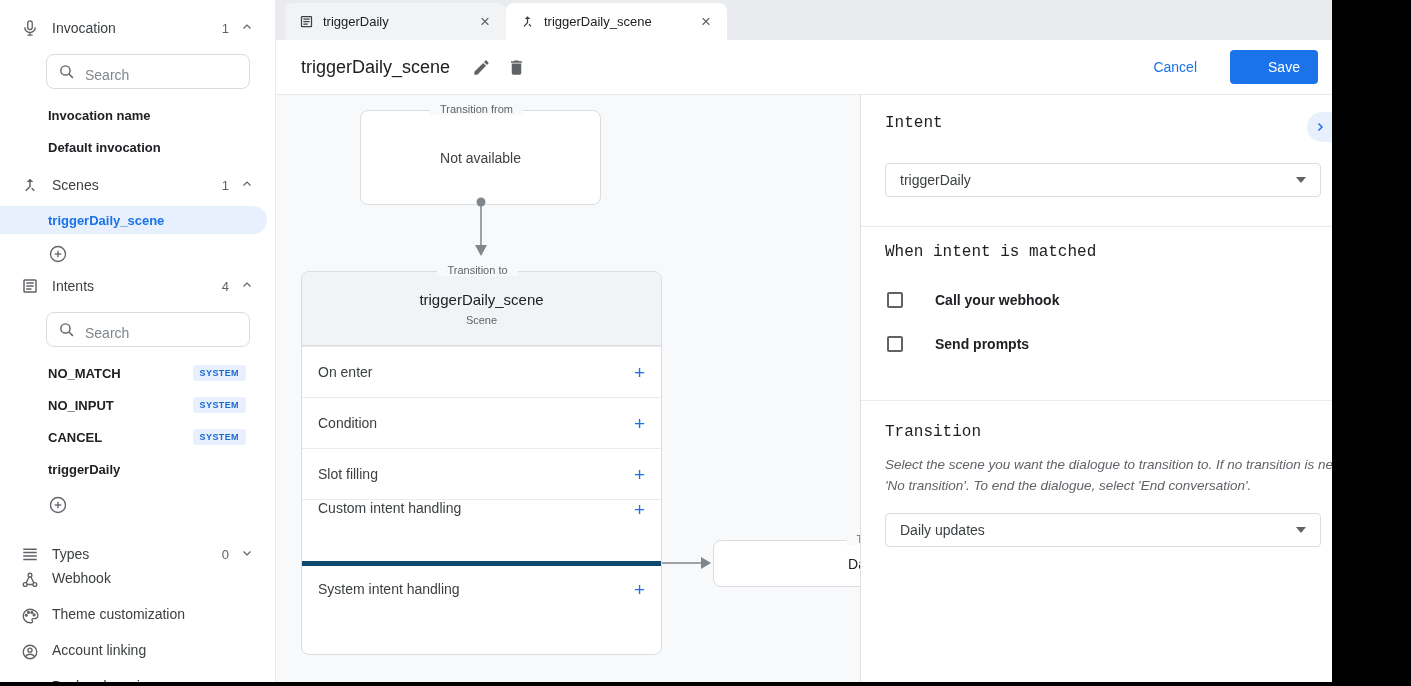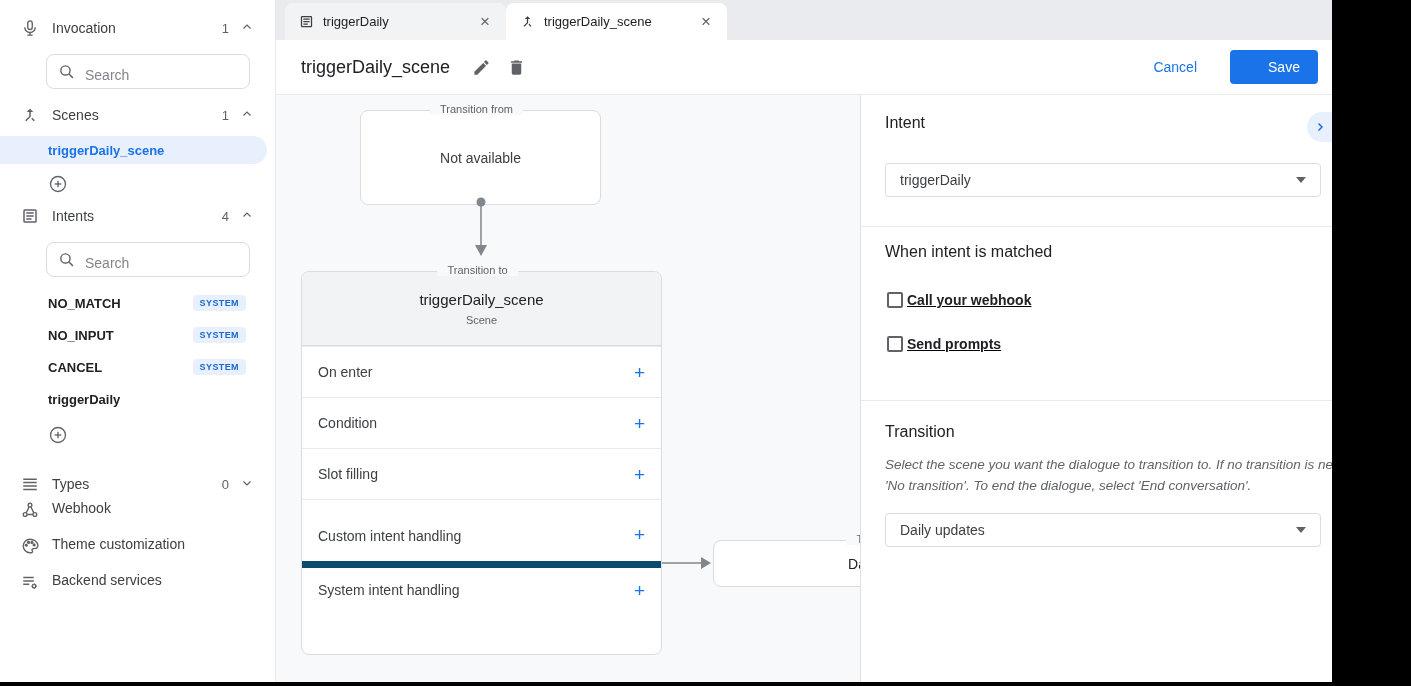--- a/index.html
+++ b/index.html
@@ -54,32 +54,32 @@
   .tfrom { left:84px; top:15px; width:241px; height:95px; display:flex; align-items:center; justify-content:center; font-size:14px; color:#3c4043; }
   .scene-card { left:25px; top:176px; width:361px; height:384px; }
   .scene-head { height:74px; background:#f1f3f4; border-bottom:1px solid #dadce0; border-radius:8px 8px 0 0; display:flex; flex-direction:column; align-items:center; justify-content:center; gap:6px; }
   .scene-head .stitle { font-size:15px; color:#202124; }
   .scene-head .ssub { font-size:11px; color:#5f6368; }
   .srow { height:51px; display:flex; align-items:center; justify-content:space-between; padding:0 16px; border-top:1px solid #e8eaed; }
   .srow:first-of-type { border-top:none; }
   .srow .rlabel, .crow .rlabel { font-size:14px; color:#3c4043; }
   .plus { color:#1a73e8; font-size:19px; font-weight:400; cursor:pointer; line-height:1; }
   .custom-sec { border-top:1px solid #e8eaed; }
-  .crow { height:44px; display:flex; align-items:flex-end; justify-content:space-between; padding:0 16px; }
+  .crow { height:44px; display:flex; align-items:flex-start; justify-content:space-between; padding:0 16px; }
   .intent-chip { height:44px; margin:0 16px; background:#e8f0fe; border:1px solid #1a73e8; border-radius:8px; display:flex; align-items:center; padding:0 16px; font-size:13px; color:#3c4043; cursor:pointer; }
   .tcard { left:437px; top:445px; width:355px; height:47px; display:flex; align-items:center; justify-content:center; font-size:14px; color:#202124; }
 
   
   .panel { flex:1; background:#fff; border-left:1px solid #e0e0e0; position:relative; }
-  .panel h2 { position:absolute; left:24px; font-size:16px; font-weight:400; color:#202124; }
+  .panel h2 { position:absolute; left:24px; font-size:16px; font-weight:400; color:#202124;font-family:Liberation Mono, monospace; }
   .collapse-btn { position:absolute; right:0; top:17px; width:25px; height:30px; background:#e8f0fe; border-radius:15px 0 0 15px; display:flex; align-items:center; justify-content:center; cursor:pointer; }
   .select { position:absolute; left:24px; right:11px; height:34px; border:1px solid #dadce0; border-radius:4px; display:flex; align-items:center; padding:0 14px; font-size:14px; color:#3c4043; cursor:pointer; background:#fff; }
   .select .arrow { margin-left:auto; width:0; height:0; border:5px solid transparent; border-top:6px solid #5f6368; margin-top:5px; }
   .pdivider { position:absolute; left:0; right:0; height:1px; background:#e8eaed; }
-  .cbrow { position:absolute; left:26px; display:flex; gap:4px; cursor:pointer;text-decoration:underline; }
+  .cbrow { position:absolute; left:26px; display:flex; gap:32px; cursor:pointer; }
   .cbox { width:16px; height:16px; border:2px solid #5f6368; border-radius:2px; background:#fff; }
   .cblabel { font-size:14px; font-weight:700; color:#202124; }
   .pdesc { position:absolute; left:24px; width:524px; font-size:13.5px; color:#5f6368; line-height:1.55;font-style:italic; }
 </style>
 </head>
 <body>
 
 <div class="frame">
 <div class="app">
 
@@ -100,20 +100,26 @@
     </div>
 
     <div class="searchwrap">
       <svg width="17" height="17" viewBox="0 0 24 24" fill="none" stroke="#5f6368" stroke-width="2">
             <circle cx="10.5" cy="10.5" r="6.5"></circle>
             <line x1="15.5" y1="15.5" x2="21" y2="21"></line>
           </svg>
       <input type="text" placeholder="Search" style="">
     </div>
 
+    <div class="side-item">
+      <span>Invocation name</span>
+    </div>
+    <div class="side-item">
+      <span>Default invocation</span>
+    </div>
 
     <div class="side-sec mt2">
       <span class="sicon">
         <svg width="18" height="18" viewBox="0 0 24 24" fill="#5f6368">
               <path d="M17 20.41 18.41 19 15 15.59 13.59 17 17 20.41zM7.5 8H11v5.59L5.59 19 7 20.41l6-6V8h3.5L12 3.5 7.5 8z"></path>
             </svg>
       </span>
       <span class="slabel">Scenes</span>
       <span class="scount">1</span>
       <span><svg width="12" height="12" viewBox="0 0 24 24" fill="none" stroke="#5f6368" stroke-width="2.4">
@@ -206,20 +212,30 @@
       <span class="sicon">
         <svg width="18" height="18" viewBox="0 0 24 24" fill="none" stroke="#5f6368" stroke-width="1.8">
               <path d="M12 3a9 9 0 1 0 0 18h1.8a1.6 1.6 0 0 0 1.2-2.7 1.7 1.7 0 0 1 1.3-2.8H18A4.5 4.5 0 0 0 22.5 11C22 6.4 17.5 3 12 3z"></path>
               <circle cx="7" cy="11" r="1.2" fill="#5f6368"></circle>
               <circle cx="10" cy="7.2" r="1.2" fill="#5f6368"></circle>
               <circle cx="14.5" cy="7.2" r="1.2" fill="#5f6368"></circle>
               <circle cx="17.5" cy="10.5" r="1.2" fill="#5f6368"></circle>
             </svg>
       </span>
       <span class="slabel">Theme customization</span>
+    </div>
+    <div class="nav-row">
+      <span class="sicon">
+        <svg width="18" height="18" viewBox="0 0 24 24" fill="none" stroke="#5f6368" stroke-width="1.8">
+              <circle cx="12" cy="12" r="9"></circle>
+              <circle cx="12" cy="9.5" r="2.7"></circle>
+              <path d="M5.8 18.6c1.3-2.4 3.6-3.6 6.2-3.6s4.9 1.2 6.2 3.6"></path>
+            </svg>
+      </span>
+      <span class="slabel">Account linking</span>
     </div>
     <div class="nav-row">
       <span class="sicon">
         <svg width="18" height="18" viewBox="0 0 24 24" fill="#5f6368">
               <path d="M3 5h14v2H3zm0 4.5h14v2H3zm0 4.5h8v2H3z"></path>
               <circle cx="17.5" cy="17.5" r="2.2" fill="none" stroke="#5f6368" stroke-width="1.6"></circle>
               <path d="M17.5 13.8v1.4M17.5 19.8v1.4M13.8 17.5h1.4M19.8 17.5h1.4M15 15l1 1M19 19l1 1M20 15l-1 1M16 19l-1 1" stroke="#5f6368" stroke-width="1.4"></path>
             </svg>
       </span>
       <span class="slabel">Backend services</span>
@@ -301,21 +317,21 @@
           <div class="srow">
             <span class="rlabel">Slot filling</span>
             <span class="plus">+</span>
           </div>
           <div class="custom-sec">
             <div class="crow">
               <span class="rlabel">Custom intent handling</span>
               <span class="plus">+</span>
             </div>
           </div>
-          <div class="srow" style="border-top:7px solid #0c4a6e; margin-top:17px;">
+          <div class="srow" style="border-top:5px solid #0c4a6e; margin-top:17px;">
             <span class="rlabel">System intent handling</span>
             <span class="plus">+</span>
           </div>
         </div>
 
         <div class="gcard tcard">
           <span class="legend">Transition to</span>
           <span>Daily updates</span>
         </div>
       </div>

